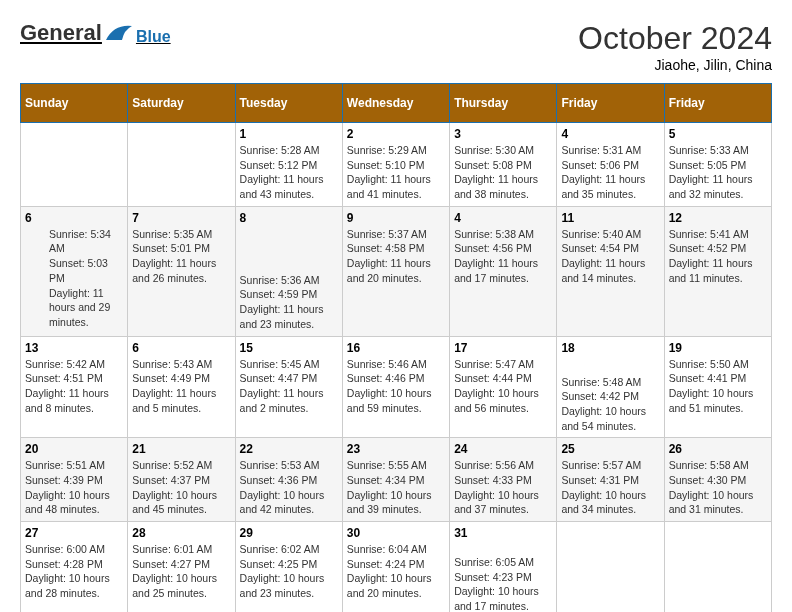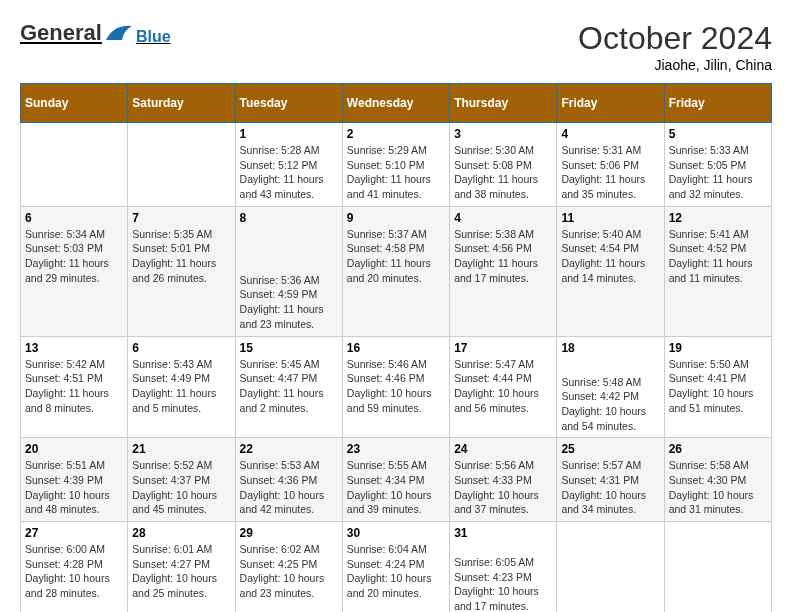--- a/index.html
+++ b/index.html
@@ -138,21 +138,21 @@
         <td>
           <span class="day-num">5</span>
           <div class="day-info" style="white-space: pre-line;">Sunrise: 5:33 AM
 Sunset: 5:05 PM
 Daylight: 11 hours and 32 minutes.</div>
         </td>
       </tr>
       <tr>
         <td>
           <span class="day-num">6</span>
-          <div class="day-info" style="white-space: pre-line;">Sunrise: 5:34 AM
+          <div class="day-info" style="white-space: pre-line; margin-left: 24px;">Sunrise: 5:34 AM
 Sunset: 5:03 PM
 Daylight: 11 hours and 29 minutes.</div>
         </td>
         <td>
           <span class="day-num">7</span>
           <div class="day-info" style="white-space: pre-line;">Sunrise: 5:35 AM
 Sunset: 5:01 PM
 Daylight: 11 hours and 26 minutes.</div>
         </td>
         <td>

